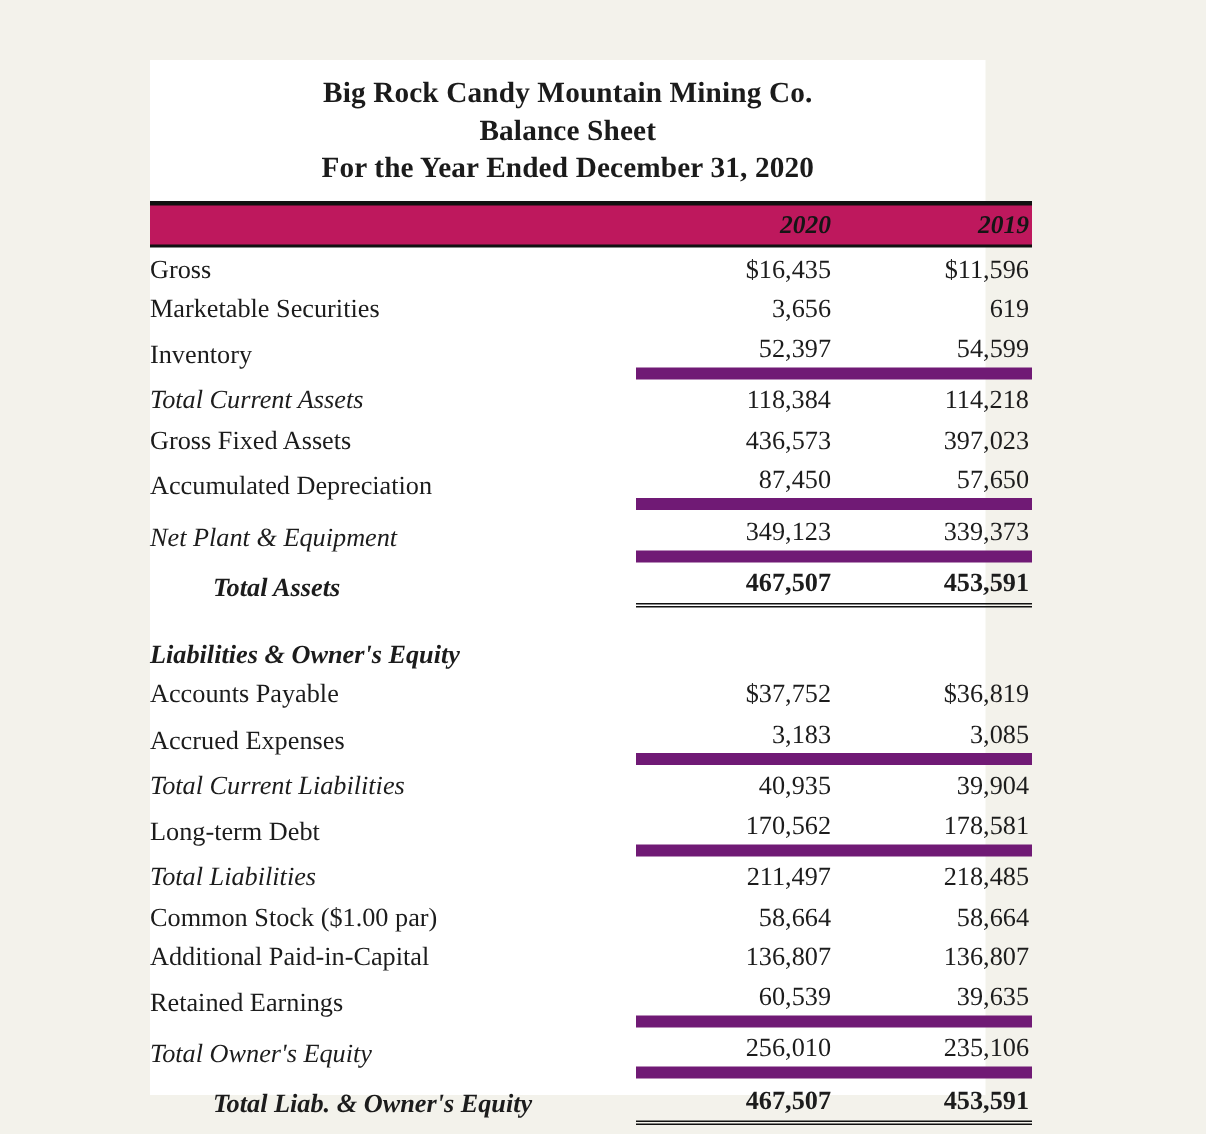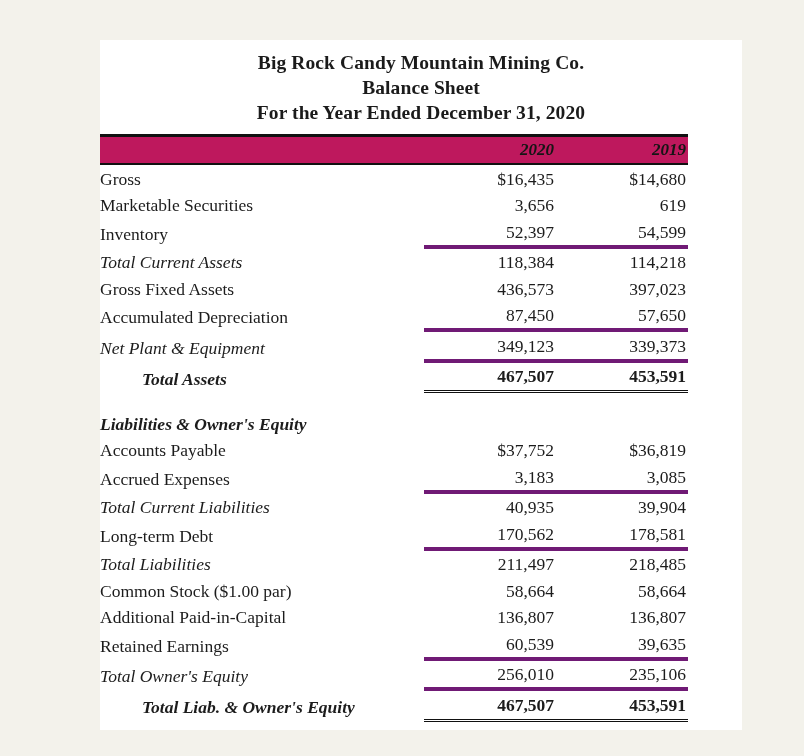--- a/index.html
+++ b/index.html
@@ -15,21 +15,21 @@
   }
   #page {
     position: relative;
     width: 804px;
     height: 756px;
   }
   #card {
     position: absolute;
     left: 100px;
     top: 40px;
-    width: 642px;
+    width: 557px;
     height: 690px;
     background: #ffffff;
   }
   .titles {
     padding-top: 10px;
     text-align: center;
   }
   .title-line {
     font-weight: bold;
     font-size: 19.5px;
@@ -87,21 +87,21 @@
   tr.grand td.lbl {
     font-style: italic;
     font-weight: bold;
     padding-left: 42px;
   }
   tr.grand td.num {
     font-weight: bold;
   }
   
   tr.rule-above td.num {
-    border-top: 4px solid #701a75;
+    border-top: 8px solid #701a75;
   }
   tr.dbl-below td.num {
     border-bottom: 3px double #111111;
     padding-bottom: 1px;
   }
   tr.spacer td {
     height: 17px;
   }
   tr.spacer td.num { border: none; }
 </style>
@@ -127,21 +127,21 @@
         <tr class="hdr-row">
           <td class="c-label"></td>
           <td>2020</td>
           <td>2019</td>
         </tr>
 
 
         <tr class="row">
           <td class="lbl">Gross</td>
           <td class="num">$16,435</td>
-          <td class="num">$14,680</td>
+          <td class="num">$11,596</td>
         </tr>
         <tr class="row">
           <td class="lbl">Marketable Securities</td>
           <td class="num">3,656</td>
           <td class="num">619</td>
         </tr>
         <tr class="row">
           <td class="lbl">Inventory</td>
           <td class="num">52,397</td>
           <td class="num">54,599</td>

